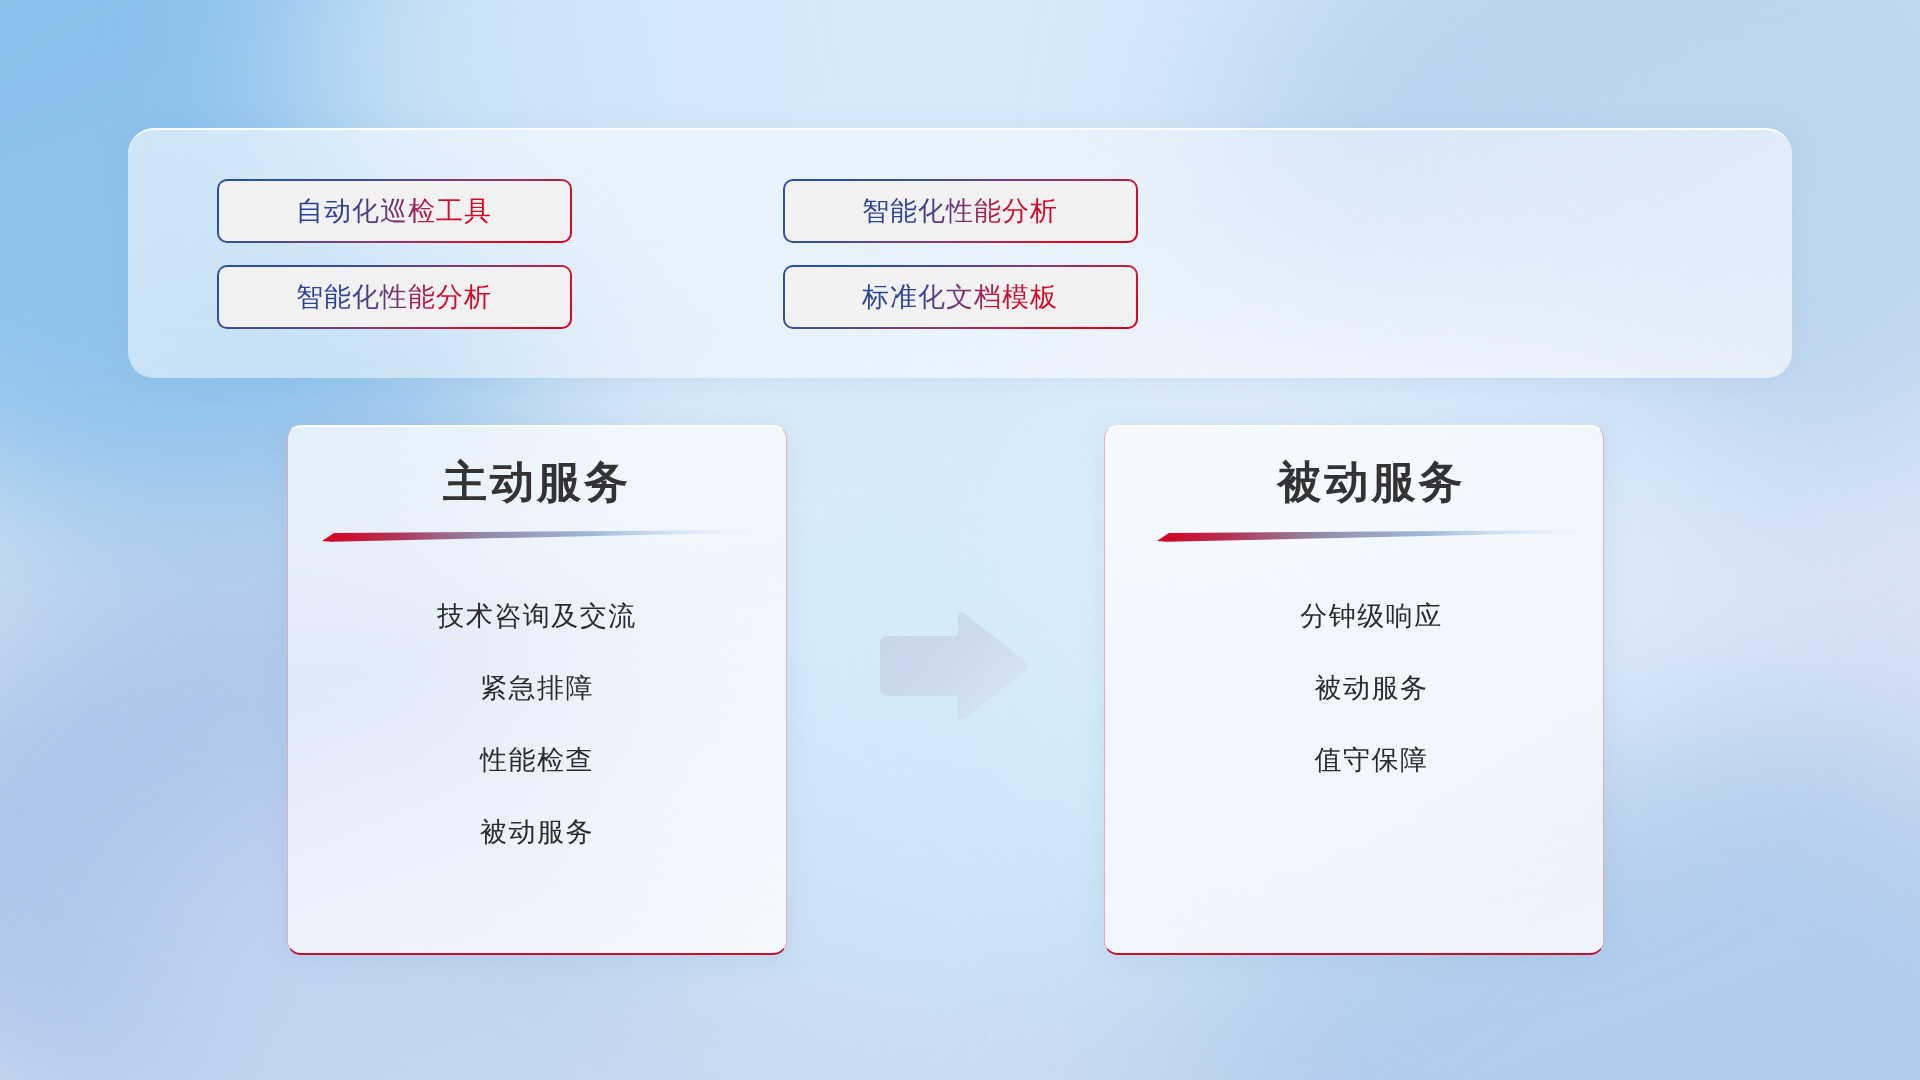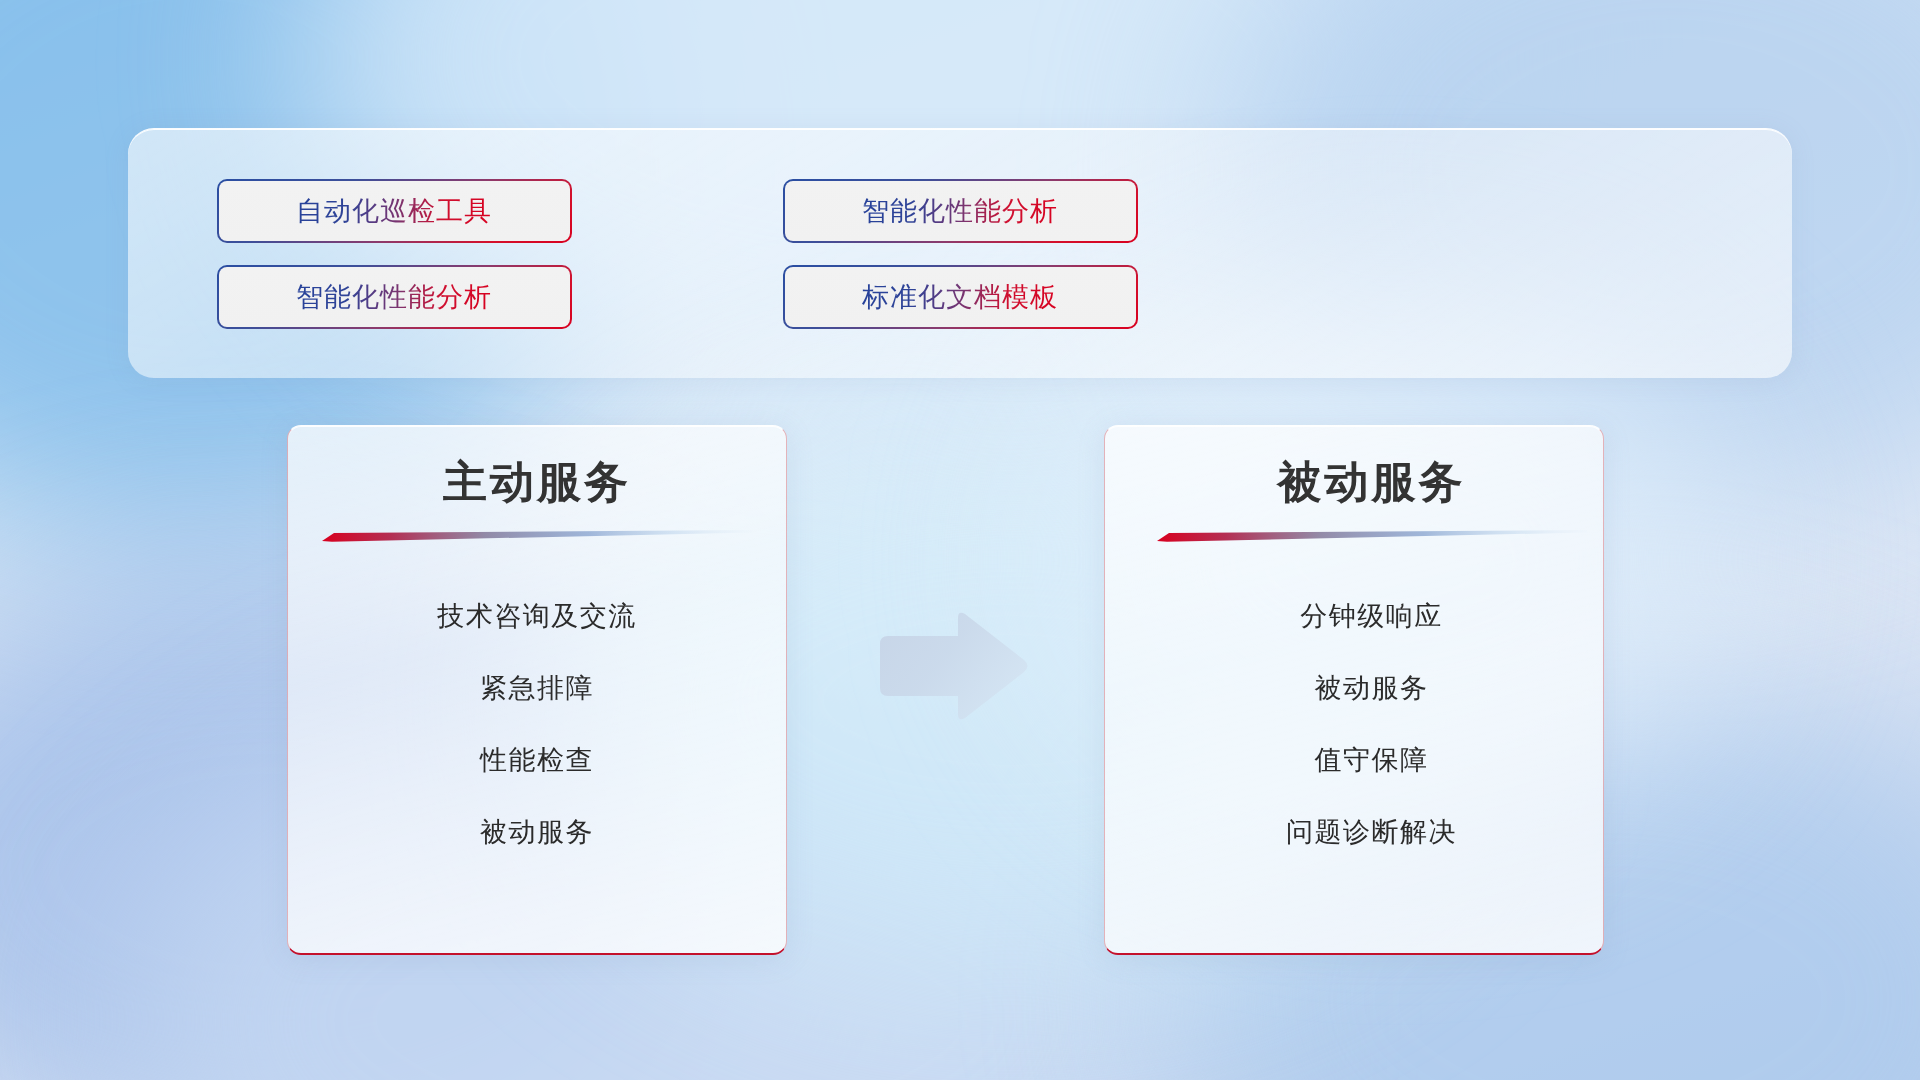--- a/index.html
+++ b/index.html
@@ -243,17 +243,16 @@
           </linearGradient>
         </defs>
         <path d="M0,11 L12,3 L430,0 L430,2.5 L10,11.8 Z" fill="url(#divGradB)"></path>
       </svg>
     </div>
 
     <div class="card-list">
       <div class="card-list-item">分钟级响应</div>
       <div class="card-list-item">被动服务</div>
       <div class="card-list-item">值守保障</div>
-      <div class="card-list-item">问题诊断解决</div>
     </div>
   </div>
 
 </div>
 
 </body></html>

